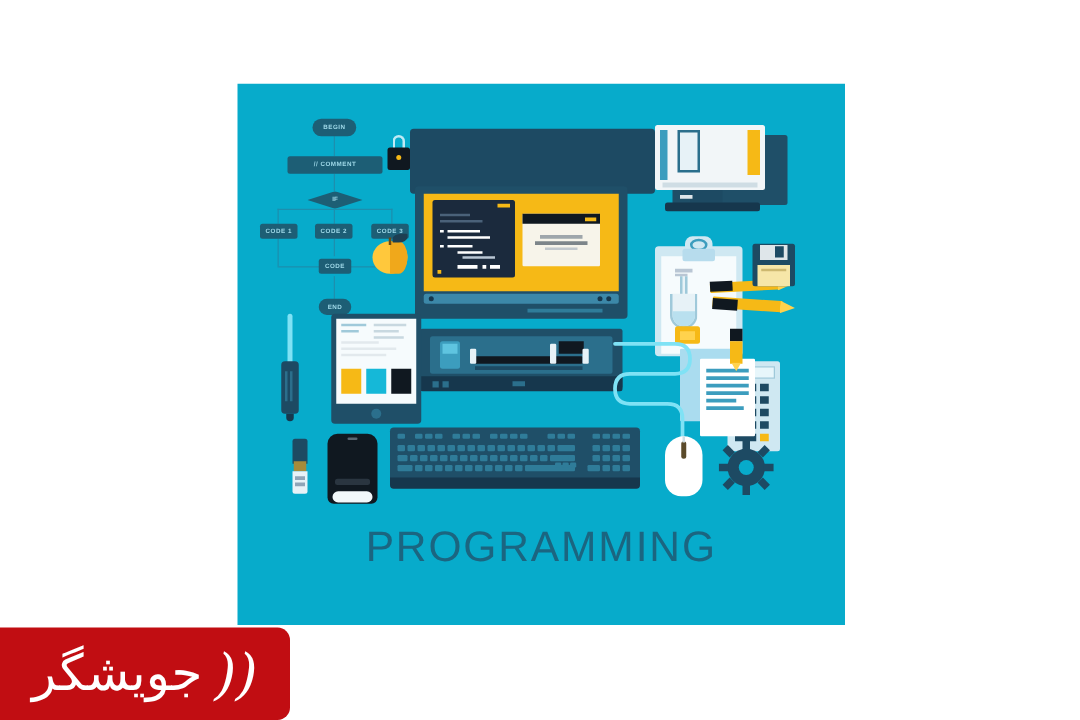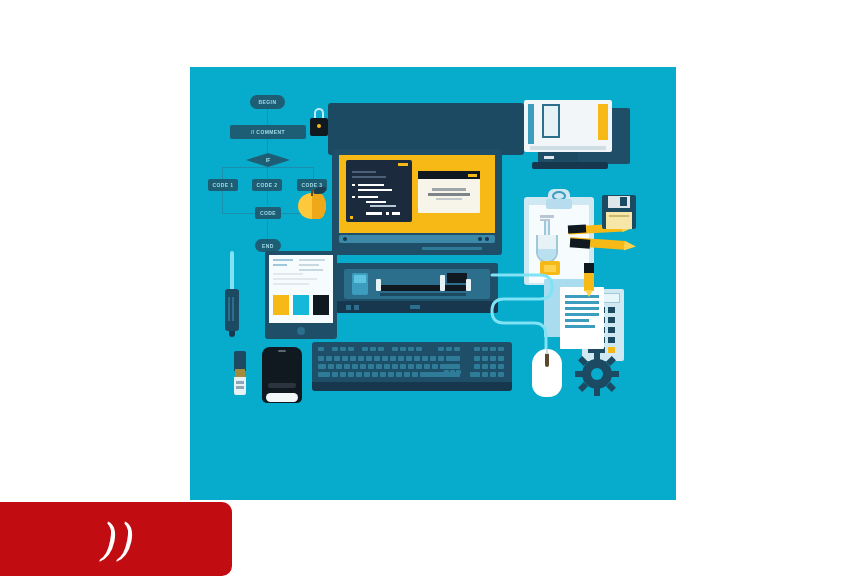--- a/index.html
+++ b/index.html
@@ -474,20 +474,22 @@
       <div class="rect" style="left:4px; top:35px; width:8px; height:3px; background:#8fa5b8;"></div>
     </div>
 
     <div class="abs" style="left:72px; top:280px; width:40px; height:56px;">
       <div class="rect" style="left:0; top:0; width:40px; height:56px; background:#101820; border-radius:8px 8px 5px 5px;"></div>
       <div class="rect" style="left:16px; top:3px; width:8px; height:2px; background:#5a6570; border-radius:1px;"></div>
       <div class="rect" style="left:6px; top:36px; width:28px; height:5px; background:#2a3540; border-radius:2px;"></div>
       <div class="rect" style="left:4px; top:46px; width:32px; height:9px; background:#f2f8fa; border-radius:5px;"></div>
     </div>
 
+    <div id="title">PROGRAMMING</div>
 
   </div>
 
   <div id="logo">
+    <span id="logo-text">جویشگر</span>
     <span id="logo-mark">))</span>
   </div>
 
 </div>
 
 </body></html>

